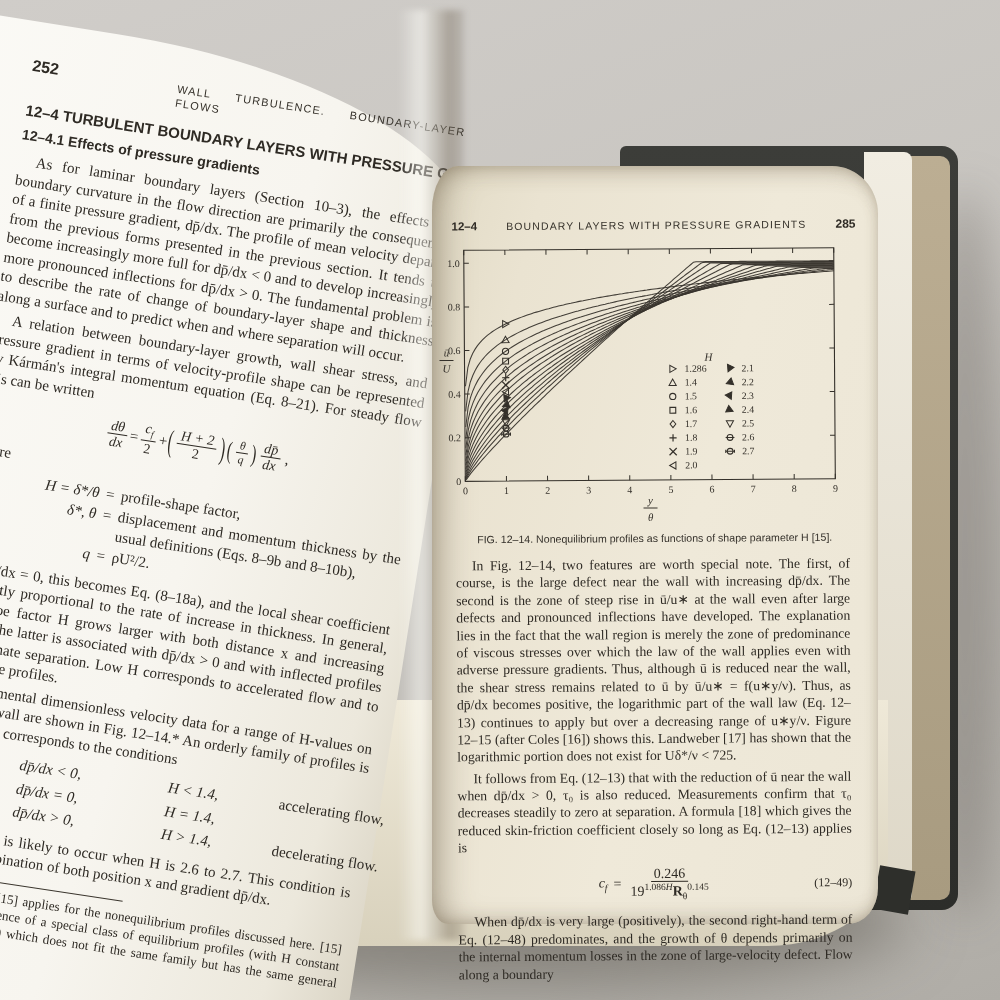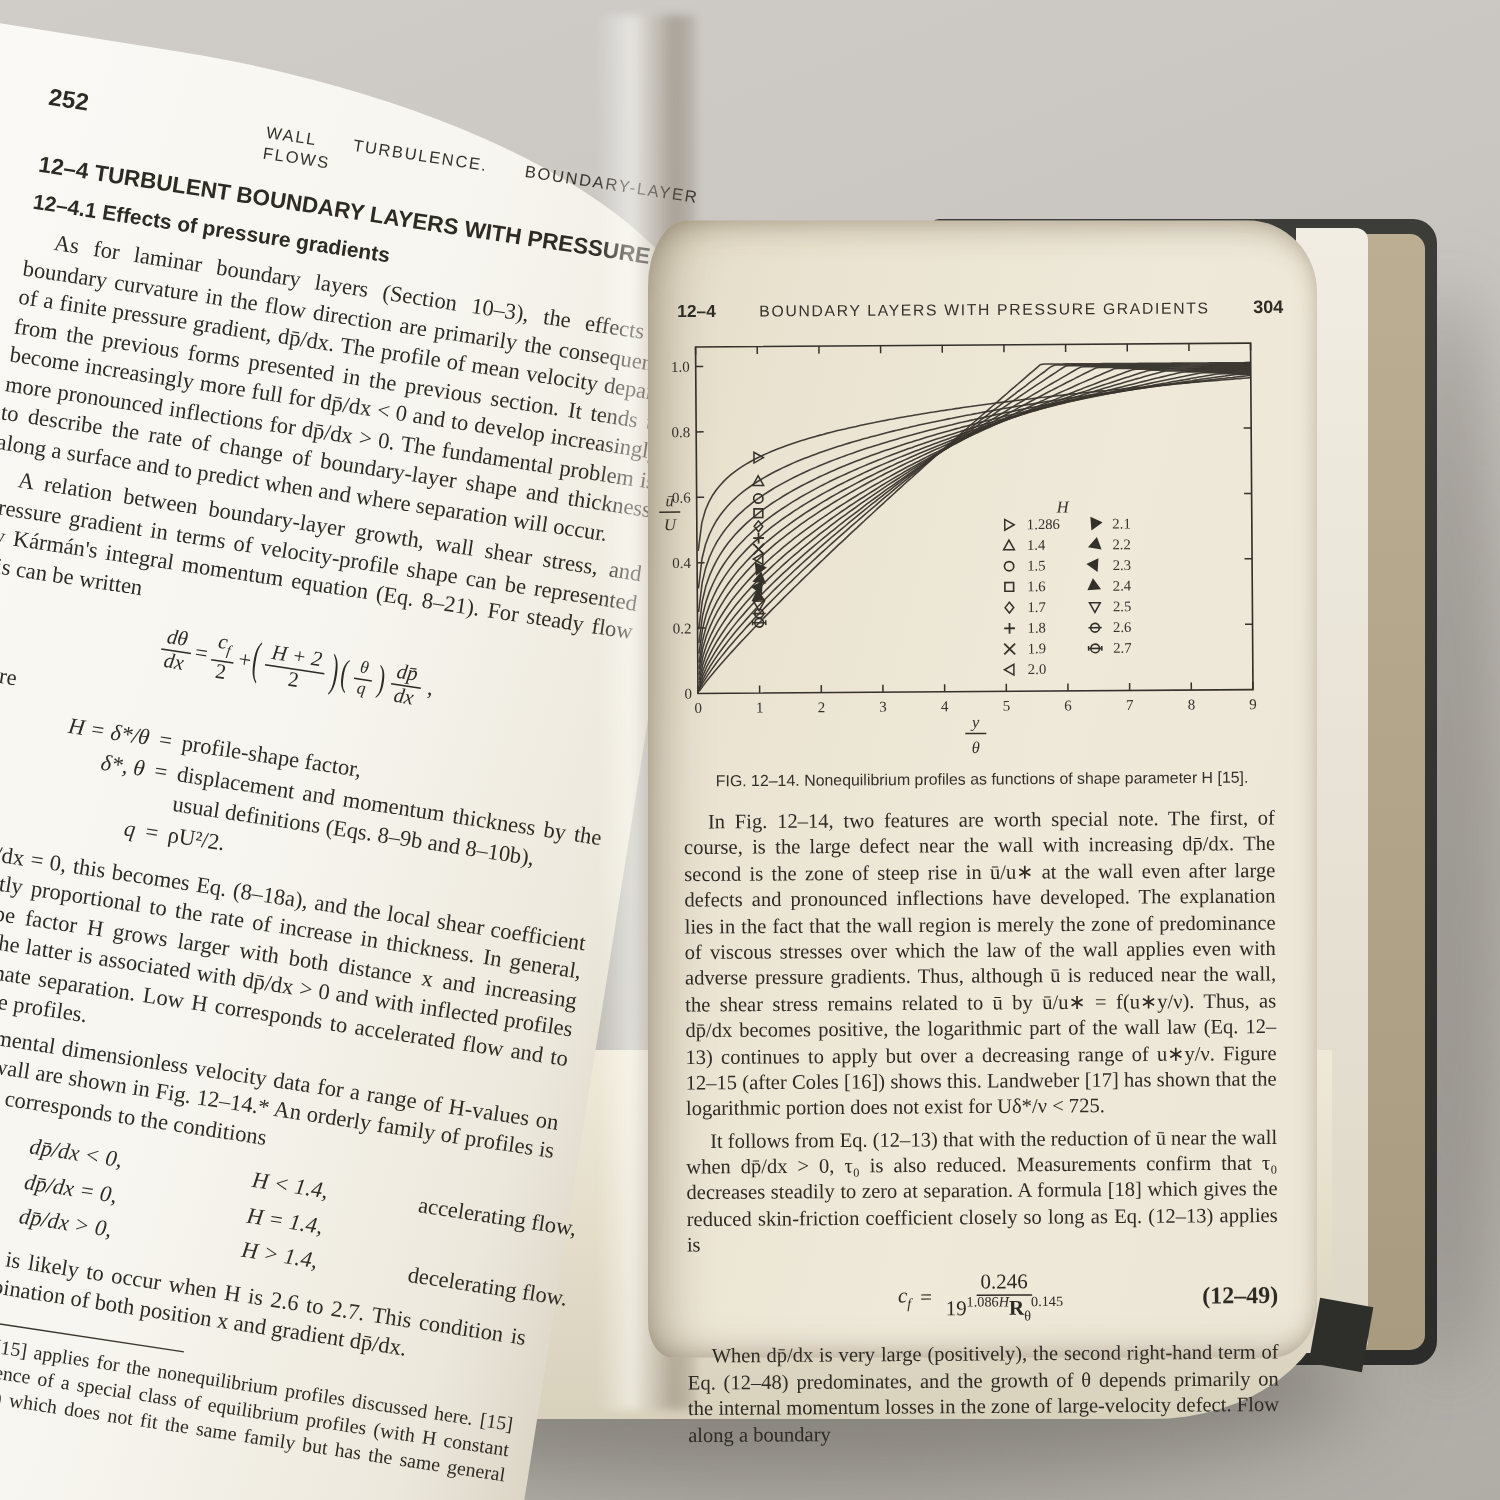--- a/index.html
+++ b/index.html
@@ -14,21 +14,21 @@
   .edge-tan{position:absolute;left:900px;top:156px;width:50px;height:744px;background:linear-gradient(#bcae93,#a89b80);border-radius:0 10px 10px 0;z-index:2;}
   .edge-white{position:absolute;left:864px;top:152px;width:48px;height:750px;background:linear-gradient(#f1ede2,#ded8c8);border-radius:0 8px 8px 0;z-index:3;}
   .cover-corner{position:absolute;left:876px;top:868px;width:36px;height:44px;background:#2e2f2b;transform:rotate(10deg);z-index:7;}
   .bottom-edge{position:absolute;left:150px;top:700px;width:738px;height:246px;background:linear-gradient(#efe9d8,#d8d1bc);border-radius:0 0 120px 70px / 0 0 90px 60px;z-index:4;}
   .page-left{position:absolute;left:-60px;top:6px;width:560px;height:1120px;
     background:linear-gradient(100deg,#fbfaf6 0%,#f7f5ef 55%,#ece8dc 84%,#d9d3c3 97%);
     transform:rotate(9deg);transform-origin:top left;border-radius:4px 380px 40px 4px / 4px 150px 40px 4px;z-index:5;}
   .left-content{position:absolute;left:34px;top:56px;width:438px;transform:rotate(8.6deg);transform-origin:top left;z-index:6;font-size:15px;line-height:1.3;text-align:justify;}
   .gutter{position:absolute;left:398px;top:10px;width:66px;height:930px;z-index:7;
     background:linear-gradient(to right,rgba(120,108,90,0) 0%,rgba(255,255,250,.5) 35%,rgba(110,98,80,.38) 78%,rgba(90,80,65,.15) 100%);filter:blur(3px);}
-  .page-right{position:absolute;left:432px;top:147px;width:446px;height:758px;
+  .page-right{position:absolute;left:432px;top:166px;width:446px;height:758px;
     background:linear-gradient(105deg,#e2dbc6 0%,#eae3d1 18%,#efe9d9 55%,#ece6d6 100%);
     border-radius:26px 46px 30px 16px / 44px 48px 36px 24px;z-index:8;
     box-shadow:inset 20px 0 34px -14px rgba(92,78,56,.5), inset -8px 0 14px -8px rgba(120,105,80,.28), inset 0 16px 22px -16px rgba(120,105,80,.45), inset 0 -14px 20px -14px rgba(120,105,80,.4);}
   .right-content{position:absolute;left:0;top:0;width:100%;transform:rotate(-.4deg);}
   
   .lp-head{display:flex;align-items:baseline;font-family:"Liberation Sans",sans-serif;margin-bottom:12px;}
   .lp-num{font-weight:bold;font-size:16px;}
   .lp-run{font-size:11px;letter-spacing:1.2px;margin-left:120px;color:#35312a;}
   .sec{font-family:"Liberation Sans",sans-serif;font-weight:bold;font-size:15px;margin:2px 0 6px 0;white-space:nowrap;}
   .subsec{font-family:"Liberation Sans",sans-serif;font-weight:bold;font-size:14px;margin:2px 0 8px 0;}
@@ -56,21 +56,21 @@
   .rp-head{display:flex;align-items:baseline;font-family:"Liberation Sans",sans-serif;margin:52px 20px 2px 22px;}
   .rp-sec{font-size:11.5px;font-weight:bold;}
   .rp-title{font-size:10.5px;letter-spacing:1.1px;margin:0 auto;color:#35312a;}
   .rp-num{font-size:12px;font-weight:bold;}
   .fig-wrap{margin:2px 0 0 6px;}
   .caption{font-family:"Liberation Sans",sans-serif;font-size:10.6px;text-align:center;margin:2px 18px 12px 18px;color:#34302a;}
   .caption b{font-weight:normal;}
   .rp-body{margin:0 28px 0 24px;font-size:13.7px;line-height:1.27;text-align:justify;}
   .rp-body .indent{text-indent:16px;}
   .eq-cf{position:relative;display:flex;align-items:center;justify-content:center;margin:10px 28px 10px 24px;font-size:14px;}
-  .eq-cf .eqno{position:absolute;right:0;top:50%;transform:translateY(-50%);font-size:16px;font-weight:bold;}
+  .eq-cf .eqno{position:absolute;right:0;top:50%;transform:translateY(-50%);font-size:12px;}
   sub,sup{font-size:9.5px;}
   .Rb{font-weight:bold;}
 </style>
 </head>
 <body>
 
 <div class="scene">
   <div class="soft shadow-bottom"></div>
   <div class="soft shadow-right"></div>
 
@@ -161,21 +161,21 @@
     <p class="footnote">* Figure 12–14 [15] applies for the nonequilibrium profiles discussed here. [15] showed the existence of a special class of equilibrium profiles (with H constant with increasing x) which does not fit the same family but has the same general shape otherwise.</p>
   </div>
 
   <div class="gutter"></div>
 
   <div class="page-right">
     <div class="right-content">
       <div class="rp-head">
         <span class="rp-sec">12–4</span>
         <span class="rp-title">BOUNDARY LAYERS WITH PRESSURE GRADIENTS</span>
-        <span class="rp-num">304</span>
+        <span class="rp-num">285</span>
       </div>
 
       <div class="fig-wrap">
         <svg id="fig" width="408" height="292" viewBox="0 0 408 292">
             <rect x="28" y="15" width="370" height="231" fill="none" stroke="#34302a" stroke-width="1.1"></rect>
             <line x1="28" y1="246" x2="28" y2="241" stroke="#34302a" stroke-width="1"></line>
             <line x1="28" y1="15" x2="28" y2="20" stroke="#34302a" stroke-width="1"></line>
             <text x="28" y="259" font-family="Liberation Serif, serif" font-size="10" fill="#34302a" text-anchor="middle">0</text>
             <line x1="69.11111111111111" y1="246" x2="69.11111111111111" y2="241" stroke="#34302a" stroke-width="1"></line>
             <line x1="69.11111111111111" y1="15" x2="69.11111111111111" y2="20" stroke="#34302a" stroke-width="1"></line>

